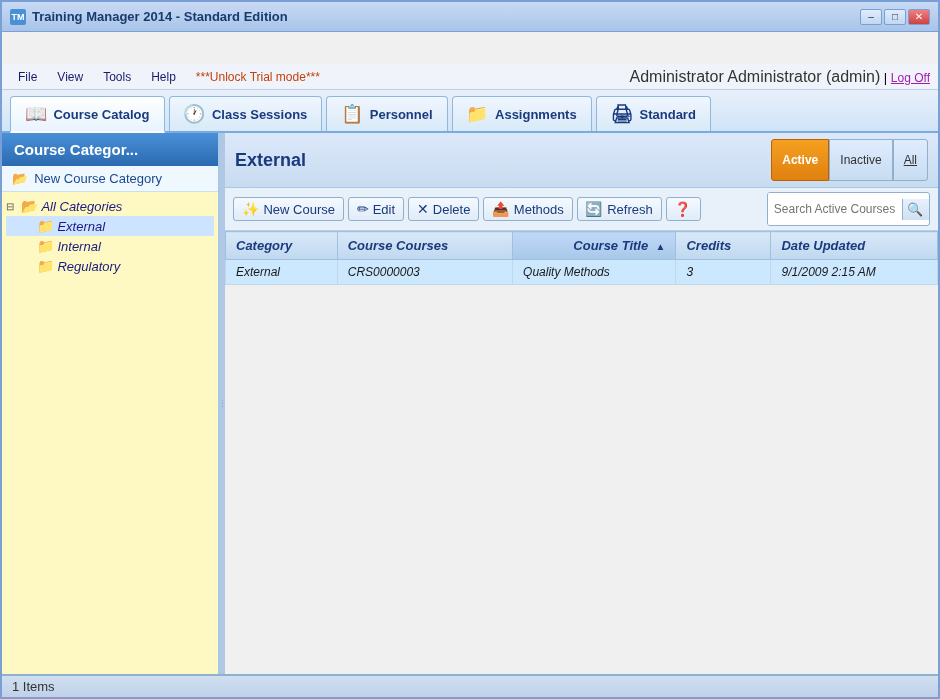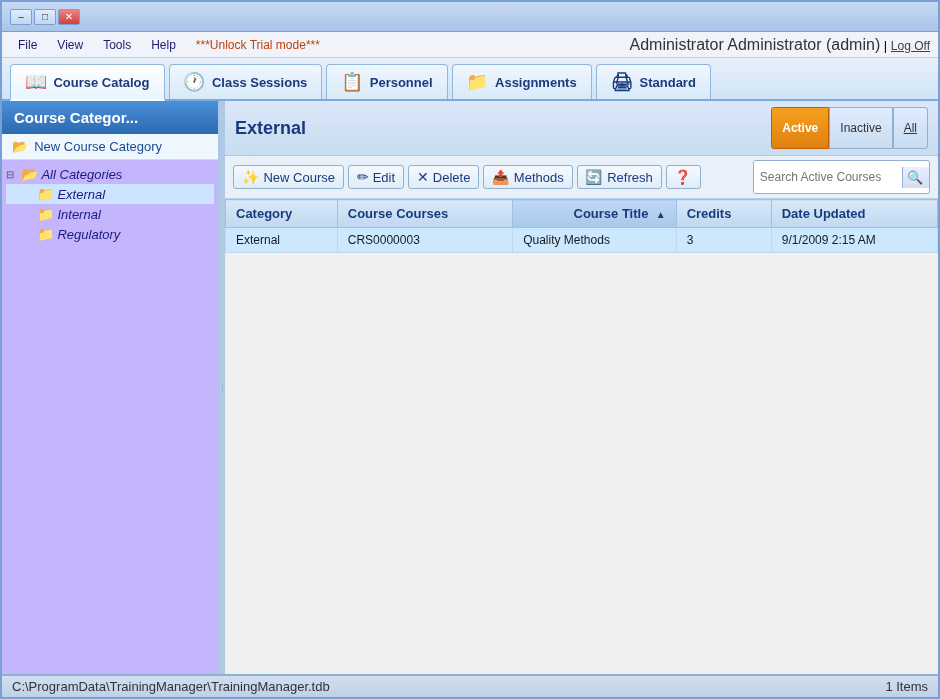--- a/index.html
+++ b/index.html
@@ -13,45 +13,45 @@
     }
     .title-bar-left { display: flex; align-items: center; gap: 6px; font-size: 12px; font-weight: bold; color: #1a3a6e; }
     .title-bar-icon { width: 16px; height: 16px; background: #4a90d9; border-radius: 2px; display: flex; align-items: center; justify-content: center; color: white; font-size: 9px; }
     .title-bar-controls { display: flex; gap: 2px; }
     .title-btn { width: 22px; height: 16px; background: linear-gradient(to bottom, #e0ecff, #c0d8f0); border: 1px solid #7a9fd4; border-radius: 2px; display: flex; align-items: center; justify-content: center; font-size: 10px; cursor: pointer; color: #333; }
     .title-btn.close { background: linear-gradient(to bottom, #f08080, #d04040); color: white; }
 
     
     .menu-bar {
       background: #f0f4fa; display: flex; align-items: center; justify-content: space-between;
-      padding: 2px 8px; height: 26px; border-bottom: 1px solid #c0d0e8;
+      padding: 2px 8px; height: 26px; border-bottom: 1px solid #c0d0e8; margin-top: 32px;
     }
     .menu-items { display: flex; gap: 4px; }
     .menu-item { padding: 2px 8px; cursor: pointer; border-radius: 2px; color: #1a1a6e; font-size: 12px; }
     .menu-item.unlock { color: #c2410c; }
     .admin-info { font-size: 16px; color: #333; }
-    .log-off { color: #404040; cursor: pointer; text-decoration: underline; font-size: 12px; }
+    .log-off { color: #a21caf; cursor: pointer; text-decoration: underline; font-size: 12px; }
 
     
     .toolbar { background: linear-gradient(to bottom, #e8f0fa, #d0e4f8); padding: 6px 8px 0; display: flex; gap: 4px; border-bottom: 2px solid #7aabdc; }
     .tab-btn {
       display: flex; align-items: center; gap: 6px;
       padding: 6px 14px; background: linear-gradient(to bottom, #f0f6ff, #d8eaf8);
       border: 1px solid #90b8dc; border-bottom: none; border-radius: 4px 4px 0 0;
       cursor: pointer; font-size: 13px; font-weight: bold; color: #1a3a7e;
       white-space: nowrap;
     }
     .tab-btn.active { background: linear-gradient(to bottom, #ffffff, #e8f4ff); border-bottom: 2px solid white; margin-bottom: -2px; }
     .tab-icon { font-size: 18px; }
 
     
     .main-content { display: flex; flex: 1; overflow: hidden; }
 
     
-    .sidebar { width: 218px; background: #c4b5fd; border-right: 2px solid #a8c8e8; display: flex; flex-direction: column; }
+    .sidebar { width: 218px; background: #fef9c3; border-right: 2px solid #a8c8e8; display: flex; flex-direction: column; }
     .sidebar-title { background: linear-gradient(to bottom, #4a90d9, #2a6ab0); color: white; font-weight: bold; font-size: 15px; padding: 8px 12px; }
     .new-category-btn { display: flex; align-items: center; gap: 6px; padding: 5px 10px; background: #f0f8ff; border-bottom: 1px solid #c8dff0; cursor: pointer; color: #1a4a90; font-size: 12px; }
     .tree-view { flex: 1; padding: 4px; overflow-y: auto; }
     .tree-item { display: flex; align-items: center; gap: 3px; padding: 2px 0; cursor: pointer; }
     .tree-item.indent1 { padding-left: 16px; }
     .tree-item.selected { background: #cce4ff; }
     .tree-expander { width: 12px; font-size: 10px; color: #555; }
     .folder-icon { font-size: 14px; }
     .tree-label { color: #1a1a80; font-style: italic; }
 
@@ -65,25 +65,25 @@
     .status-btn { padding: 13px 10px; border: 1px solid #90b0d0; background: linear-gradient(to bottom, #e0ecff, #c8dcf0); cursor: pointer; font-size: 12px; color: #333; }
     .status-btn.active-status { background: linear-gradient(to bottom, #f5a020, #e08010); color: white; border-color: #c06000; font-weight: bold; }
     .status-btn:first-child { border-radius: 3px 0 0 3px; }
     .status-btn:last-child { border-radius: 0 3px 3px 0; text-decoration: underline; }
 
     
     .action-toolbar { background: #e8f0fa; padding: 4px 8px; display: flex; align-items: center; gap: 4px; border-bottom: 1px solid #b8d0e8; }
     .action-btn { display: flex; align-items: center; gap: 4px; padding: 3px 8px; background: linear-gradient(to bottom, #f5f9ff, #e0ecf8); border: 1px solid #90b0d0; border-radius: 3px; cursor: pointer; font-size: 12px; color: #1a3a7e; white-space: nowrap; }
     .action-btn .btn-icon { font-size: 14px; }
     .search-box { display: flex; align-items: center; margin-left: auto; border: 1px solid #90b0d0; background: white; border-radius: 3px; overflow: hidden; }
-    .search-input { border: none; outline: none; padding: 9px 6px; font-size: 12px; width: 148px; color: #666; }
+    .search-input { border: none; outline: none; padding: 9px 6px; font-size: 12px; width: 134px; color: #666; }
     .search-btn { padding: 3px 5px; background: linear-gradient(to bottom, #e8f0ff, #d0e0f0); border-left: 1px solid #90b0d0; cursor: pointer; }
 
     
-    .data-table { width: 100%; border-collapse: collapse; }
+    .data-table { width: 100%; border-collapse: collapse; font-style: italic; }
     .data-table th {
       background: linear-gradient(to bottom, #d8e8f8, #c0d8f0);
       border: 1px solid #a0c0e0; padding: 6px 10px;
       text-align: left; font-weight: bold; color: #1a3a7e; font-size: 12px;
       white-space: nowrap; cursor: pointer;
     }
     .data-table th.sorted { background: linear-gradient(to bottom, #c0d8f8, #a8c8e8); text-align: right; }
     .sort-arrow { margin-left: 4px; font-size: 10px; }
     .data-table td { border: 1px solid #c0d8e8; padding: 5px 10px; color: #1a1a1a; font-size: 12px; }
     .data-table tr.selected td { background: #cce8ff; }
@@ -93,20 +93,24 @@
     .status-bar { background: linear-gradient(to bottom, #d0e0f0, #c0d0e8); border-top: 2px solid #90b0d0; padding: 3px 10px; display: flex; justify-content: space-between; align-items: center; font-size: 12px; color: #333; }
 
     
     .splitter { width: 5px; background: #b0c8e4; cursor: col-resize; display: flex; align-items: center; justify-content: center; }
     .splitter-dots { color: #7a9fd4; font-size: 8px; line-height: 1; }
   </style>
 </head>
 <body>
 
 <div class="title-bar">
+  <div class="title-bar-left">
+    <div class="title-bar-icon">TM</div>
+    <span>Training Manager 2014 - Standard Edition</span>
+  </div>
   <div class="title-bar-controls">
     <div class="title-btn">–</div>
     <div class="title-btn">□</div>
     <div class="title-btn close">✕</div>
   </div>
 </div>
 
 <div class="menu-bar">
   <div class="menu-items">
     <span class="menu-item">File</span>
@@ -253,15 +257,14 @@
             <td>9/1/2009 2:15 AM</td>
           </tr>
         </tbody>
       </table>
     </div>
 
   </div>
 </div>
 
 <div class="status-bar">
-  <span>C:\ProgramData\TrainingManager\TrainingManager.tdb</span>
   <span>1 Items</span>
 </div>
 
 </body></html>

